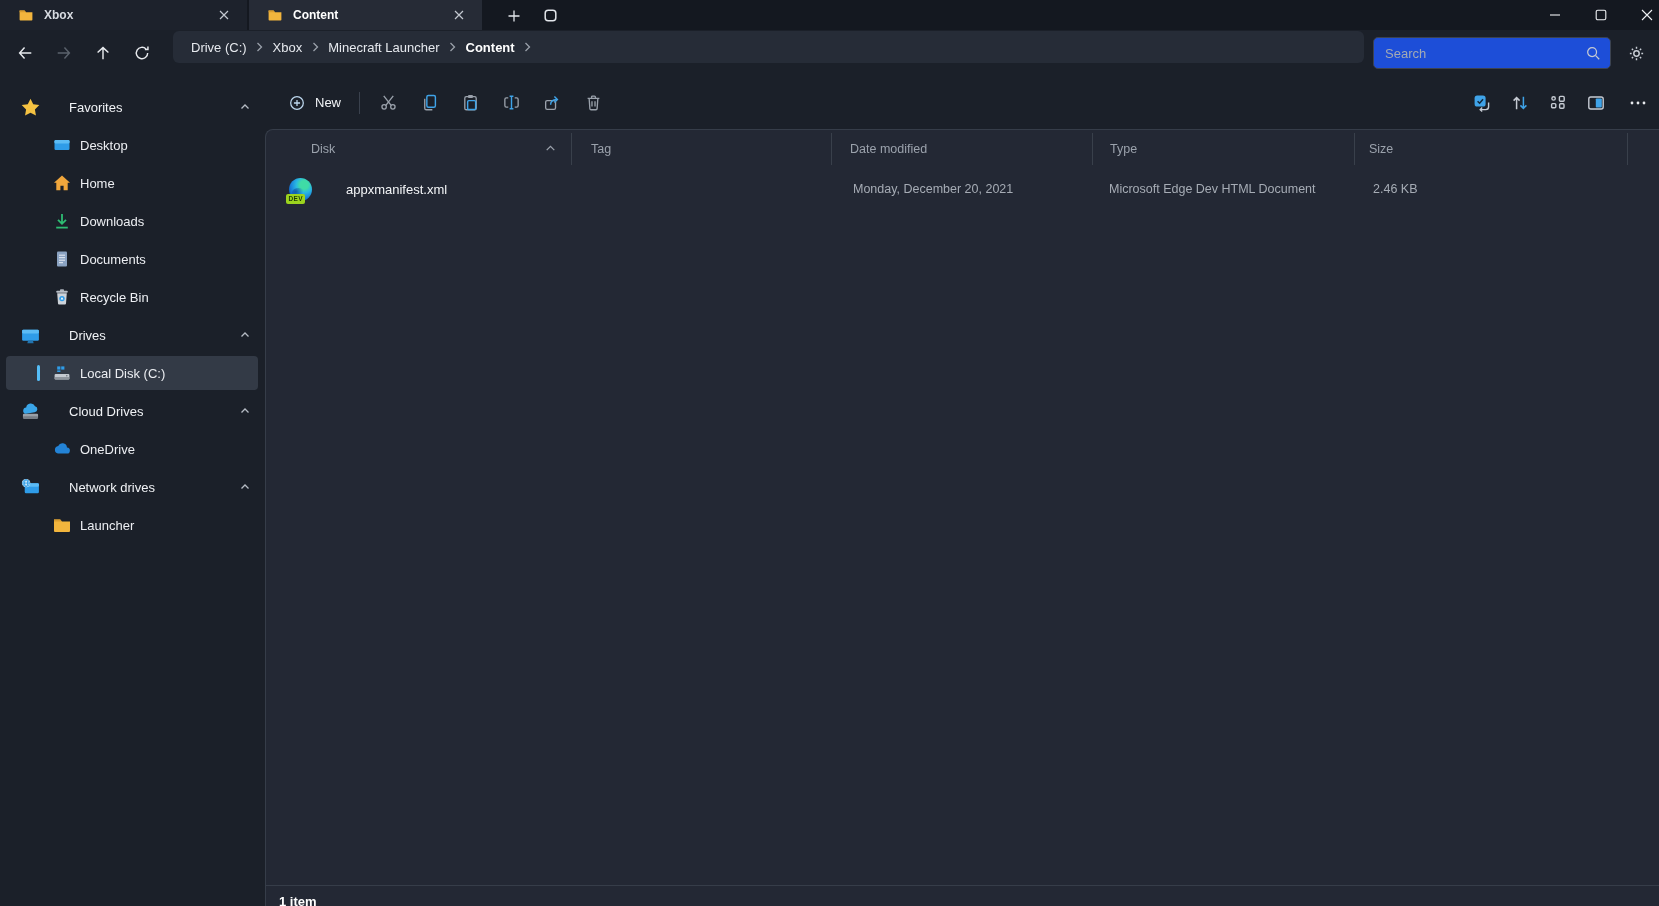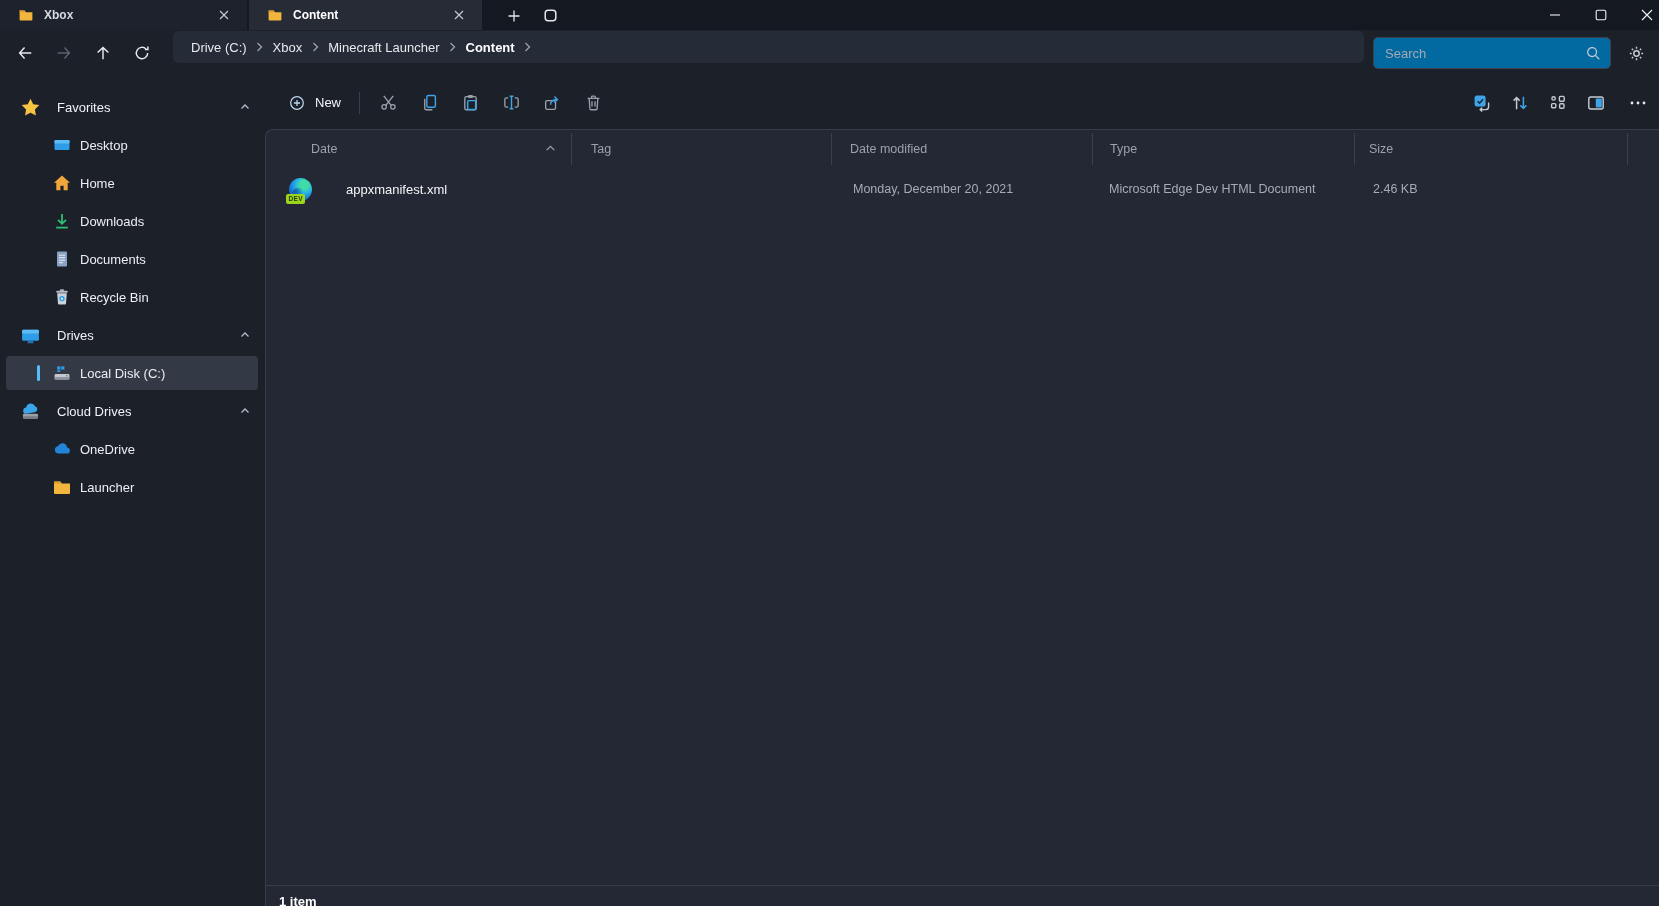--- a/index.html
+++ b/index.html
@@ -26,29 +26,29 @@
   .win-controls { position: absolute; right: -11px; top: 0; height: 30px; display: flex; }
   .caption-btn { width: 46px; height: 30px; display: flex; align-items: center; justify-content: center; }
 
   
   .navbar { height: 46px; flex: 0 0 46px; display: flex; align-items: center; padding: 0 6px 0 7px; }
   .nav-btn { width: 36px; height: 34px; display: flex; align-items: center; justify-content: center; border-radius: 5px; flex: 0 0 36px; margin-right: 3px; }
   .breadcrumb { flex: 1; height: 32px; margin: 0 9px 12px 10px; background: #262c37; border-radius: 6px; display: flex; align-items: center; padding: 0 6px 0 13px; min-width: 0; }
   .crumb { padding: 3px 5px; border-radius: 4px; white-space: nowrap; color: #e6e9ee; }
   .crumb.current { font-weight: bold; color: #ffffff; }
   .crumb-chev { display: flex; align-items: center; justify-content: center; width: 16px; height: 20px; }
-  .searchbox { width: 238px; height: 32px; flex: 0 0 238px; background: #0369a1; border: 1px solid #3c4350; border-radius: 5px; display: flex; align-items: center; padding: 0 9px 0 11px; }
+  .searchbox { width: 238px; height: 32px; flex: 0 0 238px; background: #1d4ed8; border: 1px solid #3c4350; border-radius: 5px; display: flex; align-items: center; padding: 0 9px 0 11px; }
   .searchbox input { flex: 1; min-width: 0; background: transparent; border: none; outline: none; color: #e9ebf0; font-family: inherit; font-size: 13px; }
   .searchbox input::placeholder { color: #a3aab4; }
   .gear-btn { width: 34px; height: 34px; margin-left: 8px; display: flex; align-items: center; justify-content: center; border-radius: 5px; flex: 0 0 34px; }
 
   
   .main { flex: 1; display: flex; min-height: 0; }
   .sidebar { width: 265px; flex: 0 0 265px; padding-top: 14px; overflow: hidden; }
-  .side-hdr { height: 34px; margin-bottom: 4px; display: flex; align-items: center; gap: 16px; padding: 0 14px 0 20px; border-radius: 4px; }
+  .side-hdr { height: 34px; margin-bottom: 4px; display: flex; align-items: center; gap: 28px; padding: 0 14px 0 20px; border-radius: 4px; }
   .side-hdr-label { flex: 1; color: #f0f2f5; }
   .side-item { position: relative; height: 34px; margin: 0 7px 4px 6px; display: flex; align-items: center; gap: 8px; padding-left: 46px; border-radius: 4px; }
   .side-item.selected { background: #333a46; }
   .sel-accent { position: absolute; left: 31px; top: 9px; width: 3px; height: 16px; border-radius: 2px; background: #55bdf7; }
   .side-label { color: #eceef2; white-space: nowrap; }
 
   .content-col { flex: 1; display: flex; flex-direction: column; min-width: 0; }
 
   
   .toolbar { height: 53px; flex: 0 0 53px; display: flex; align-items: center; padding: 0 4px 0 13px; }
@@ -370,20 +370,40 @@
 
       <div class="side-item">
         <span class="icon">
           <svg width="20" height="20" viewBox="0 0 20 20">
               <path d="M6 14.6h8.6a3.1 3.1 0 0 0 .4-6.2A4.6 4.6 0 0 0 6.2 7.1 3.8 3.8 0 0 0 6 14.6z" fill="#2383d6"></path>
             </svg>
         </span>
         <span class="side-label">OneDrive</span>
       </div>
 
+      <div class="side-hdr">
+        <span class="icon">
+          <svg width="21" height="21" viewBox="0 0 20 20">
+              <rect x="4.5" y="6" width="13.5" height="9.4" rx="1.2" fill="#2f9ce8"></rect>
+              <rect x="4.5" y="6" width="13.5" height="3.2" rx="1.2" fill="#5cbbf4"></rect>
+              <circle cx="5.8" cy="5.8" r="4" fill="#d9edf9"></circle>
+              <g fill="none" stroke="#2f9ce8" stroke-width="0.9">
+                <circle cx="5.8" cy="5.8" r="3.2"></circle>
+                <ellipse cx="5.8" cy="5.8" rx="1.5" ry="3.2"></ellipse>
+                <path d="M2.7 5.8h6.2"></path>
+              </g>
+            </svg>
+        </span>
+        <span class="side-hdr-label">Network drives</span>
+        <span class="icon">
+          <svg width="12" height="12" viewBox="0 0 12 12" fill="none" stroke="#b6bcc5" stroke-width="1.3">
+              <path d="M2.5 7.5L6 4l3.5 3.5"></path>
+            </svg>
+        </span>
+      </div>
 
       <div class="side-item">
         <span class="icon">
           <svg width="20" height="20" viewBox="0 0 20 20">
               <path d="M2 4.5h6.2l1.7 2H18v9.5a1 1 0 0 1-1 1H3a1 1 0 0 1-1-1z" fill="#f2b53d"></path>
               <path d="M2 4.5h6.2l1.7 2H2z" fill="#d99c2e"></path>
             </svg>
         </span>
         <span class="side-label">Launcher</span>
       </div>
@@ -506,21 +526,21 @@
                 </svg>
             </span>
           </div>
         </div>
       </div>
 
       <div class="panel">
 
         <div class="grid hdr-row">
           <div class="hdr-cell hdr-name">
-            <span class="hlabel">Date</span>
+            <span class="hlabel">Disk</span>
             <span class="sort-ind icon">
               <svg width="13" height="13" viewBox="0 0 12 12" fill="none" stroke="#9ba2ac" stroke-width="1.2">
                   <path d="M2.5 7.5L6 4l3.5 3.5"></path>
                 </svg>
             </span>
           </div>
           <div class="hdr-cell hdr-tag divL">
             <span class="hlabel">Tag</span>
           </div>
           <div class="hdr-cell hdr-date divL">

